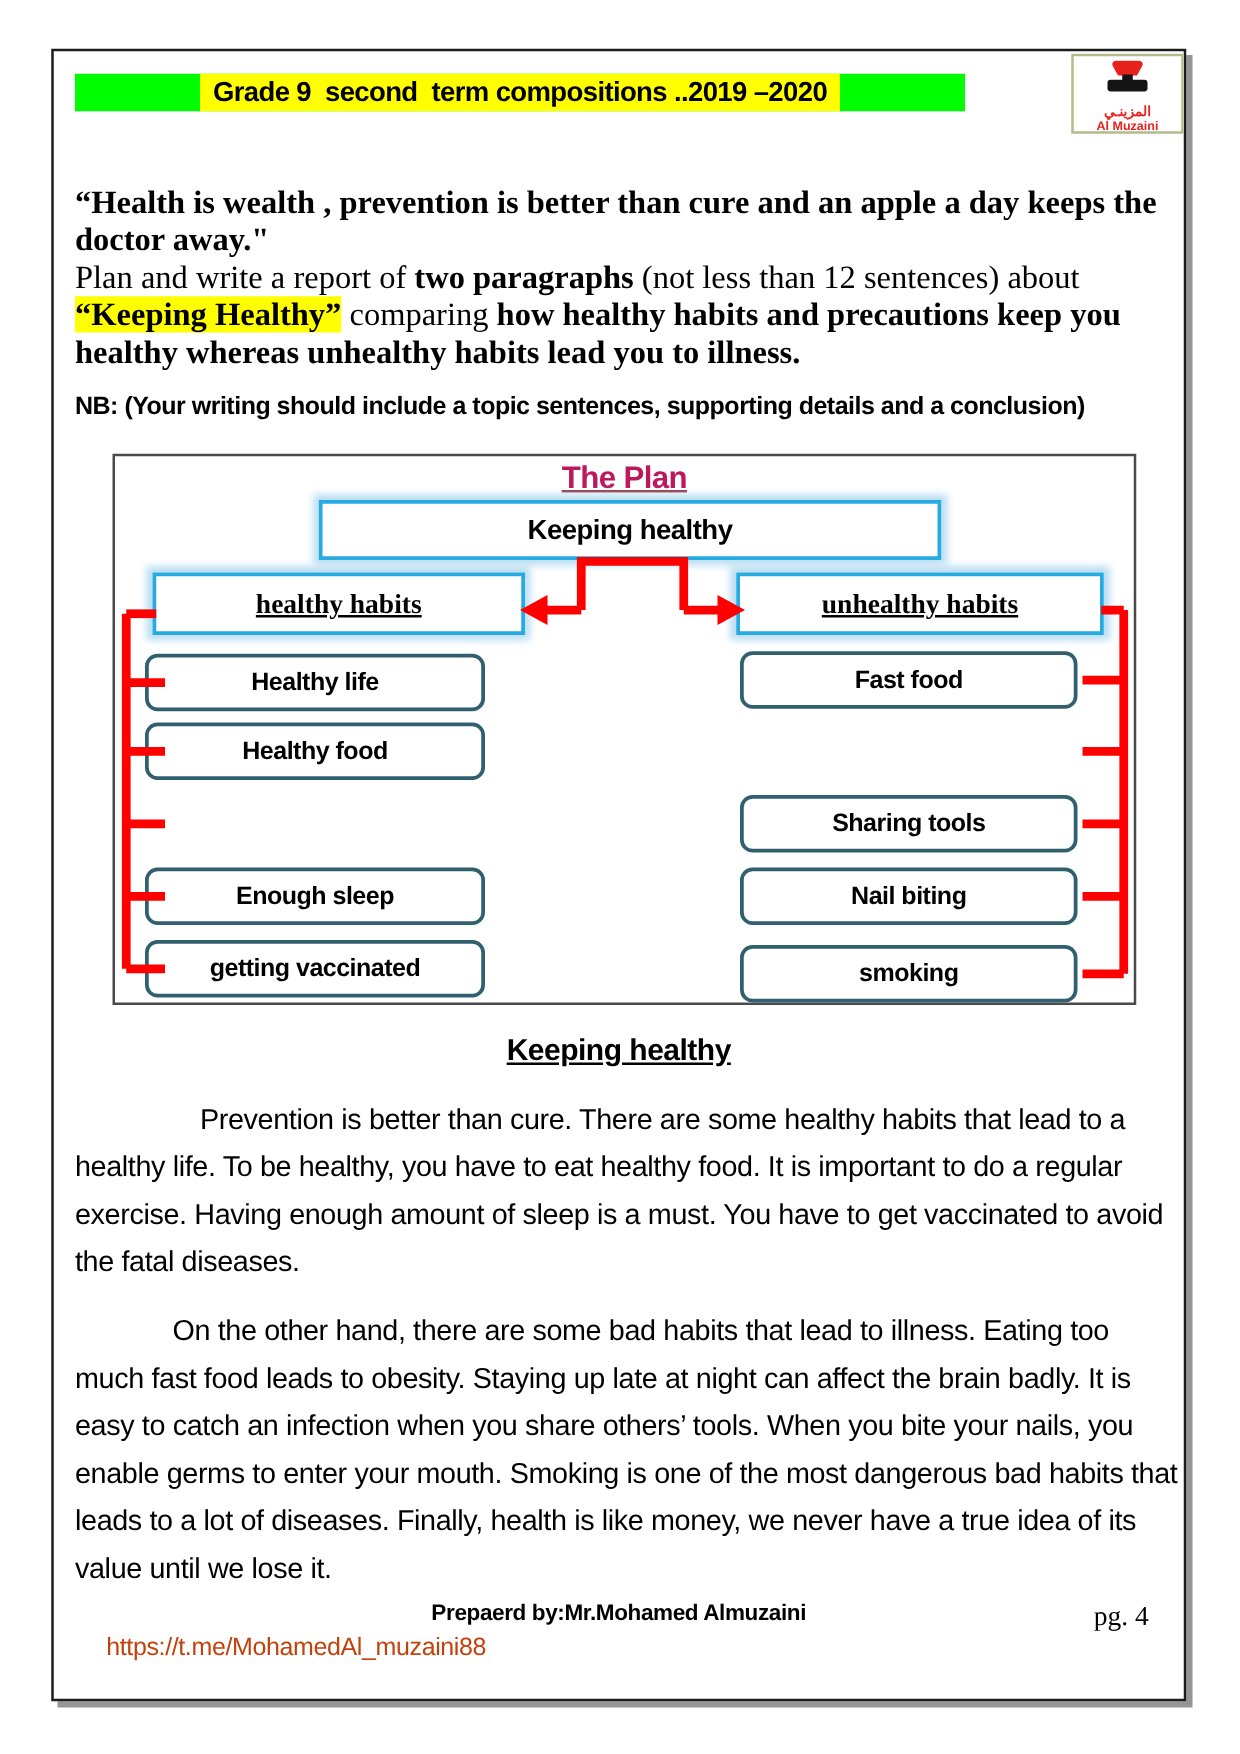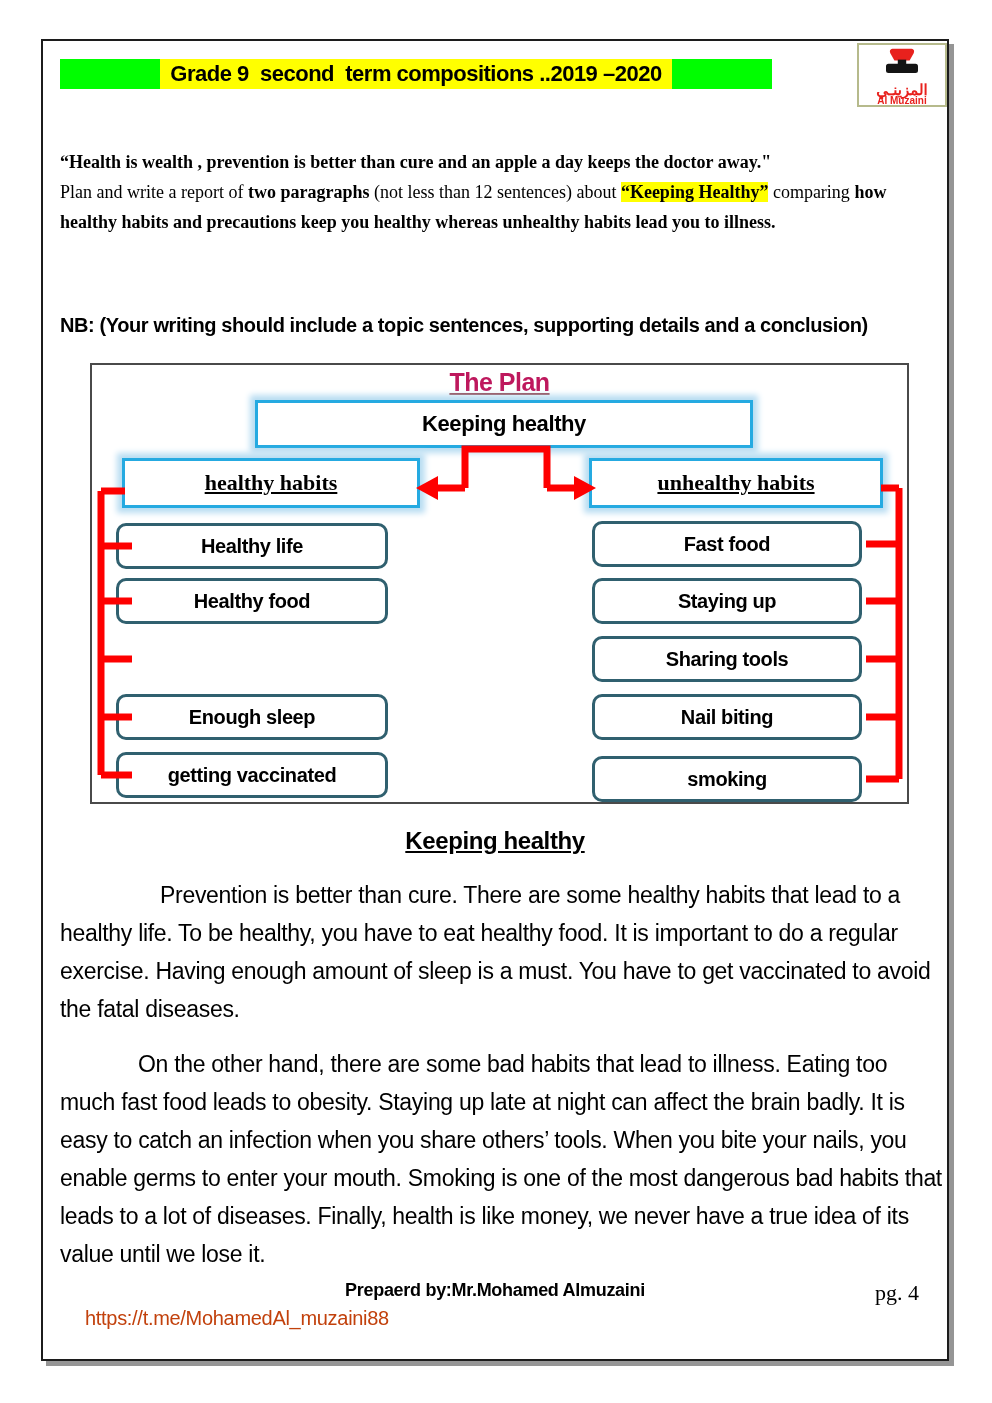--- a/index.html
+++ b/index.html
@@ -6,26 +6,26 @@
   body{width:992px;height:1403px;position:relative;font-family:"Liberation Sans",sans-serif;color:#000;}
   .abs{position:absolute;}
   .page{position:absolute;left:41px;top:39px;width:904px;height:1318px;border:2px solid #1c1c1c;
         background:#fff;box-shadow:5px 5px 0 rgba(130,130,130,0.85);}
   
   .banner{left:17px;top:18px;width:712px;height:30px;background:#00fe00;display:flex;align-items:center;justify-content:center;}
   .banner-text{background:#ffff00;padding:2px 10px;font-weight:bold;font-size:22px;letter-spacing:-0.5px;white-space:pre-wrap;line-height:26px;}
   
   .logo{left:814px;top:2px;width:90px;height:64px;border:2px solid #b6ba8c;background:#fff;
         display:flex;flex-direction:column;align-items:center;justify-content:flex-start;padding-top:2px;box-sizing:border-box;}
-  .logo-ar{color:#e8211d;font-size:15px;font-weight:bold;line-height:11px;margin-top:1px;}
+  .logo-ar{color:#e8211d;font-size:11px;font-weight:bold;line-height:11px;margin-top:1px;}
   .logo-en{color:#e8211d;font-size:10px;font-weight:bold;line-height:11px;}
   .page-title{left:0;top:66px;width:100%;text-align:center;font-family:"Liberation Serif",serif;
               font-weight:bold;font-size:25px;text-decoration:underline;}
   
-  .prompt{left:17px;top:106px;width:880px;font-family:"Liberation Serif",serif;font-size:18px;line-height:30px;}
+  .prompt{left:17px;top:106px;width:880px;font-family:"Liberation Serif",serif;font-size:26px;line-height:30px;}
   .b{font-weight:bold;}
   .hl{background:#ffff00;font-weight:bold;}
   .nb{left:17px;top:273px;width:880px;font-weight:bold;font-size:20px;letter-spacing:-0.4px;}
   
   .plan{left:47px;top:322px;width:815px;height:437px;border:2px solid #4a4a4a;background:#fff;}
   .plan-title{left:0;top:3px;width:100%;text-align:center;font-size:25px;color:#be185d;font-weight:bold;
               text-decoration:underline;text-decoration-color:#8c2a33;z-index:2;letter-spacing:-0.5px;}
   .bluebox{border:3px solid #25aae1;background:#fff;box-shadow:0 0 6px 5px #b9ddf2;z-index:2;
            display:flex;align-items:center;justify-content:center;}
   .root-box{left:163px;top:35px;width:492px;height:42px;font-weight:bold;font-size:22px;letter-spacing:-0.4px;}
@@ -85,21 +85,20 @@
     <div class="abs bluebox root-box">Keeping healthy</div>
     <div class="abs bluebox hdr left-hdr">healthy habits</div>
     <div class="abs bluebox hdr right-hdr">unhealthy habits</div>
 
     <div class="item li" style="top:158px">Healthy life</div>
     <div class="item li" style="top:213px">Healthy food</div>
     <div class="item li" style="top:329px">Enough sleep</div>
     <div class="item li" style="top:387px">getting vaccinated</div>
 
     <div class="item ri" style="top:156px">Fast food</div>
-    <div class="item ri" style="top:213px">Staying up</div>
     <div class="item ri" style="top:271px">Sharing tools</div>
     <div class="item ri" style="top:329px">Nail biting</div>
     <div class="item ri" style="top:391px">smoking</div>
 
     <svg class="abs wires" viewBox="0 0 815 437">
       <g stroke="#fe0000" stroke-width="7" fill="none">
 
         <polyline points="373,123 373,84 455,84 455,123"></polyline>
         <line x1="373" y1="123" x2="344" y2="123"></line>
         <line x1="455" y1="123" x2="484" y2="123"></line>

